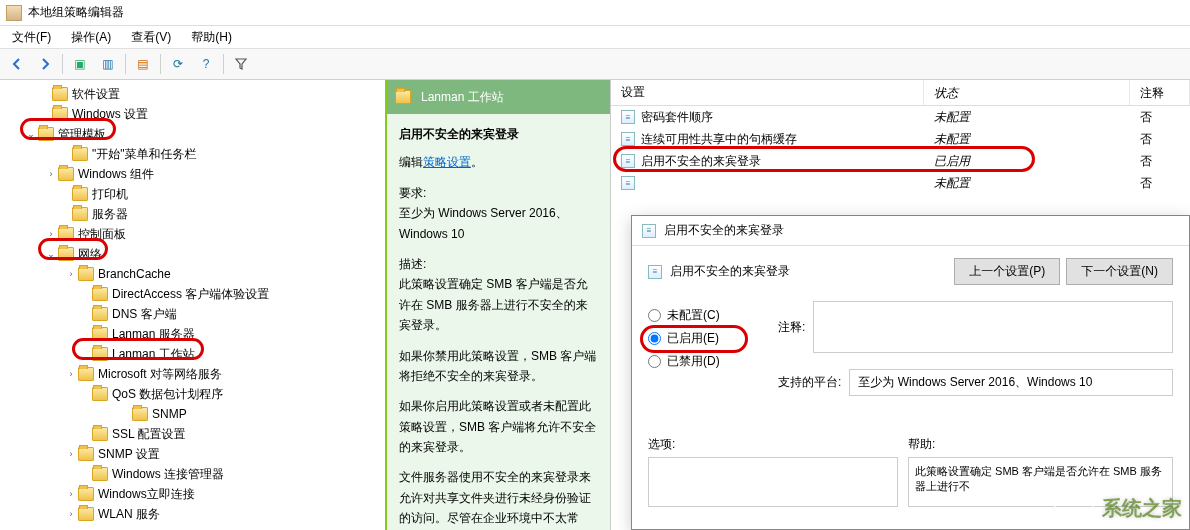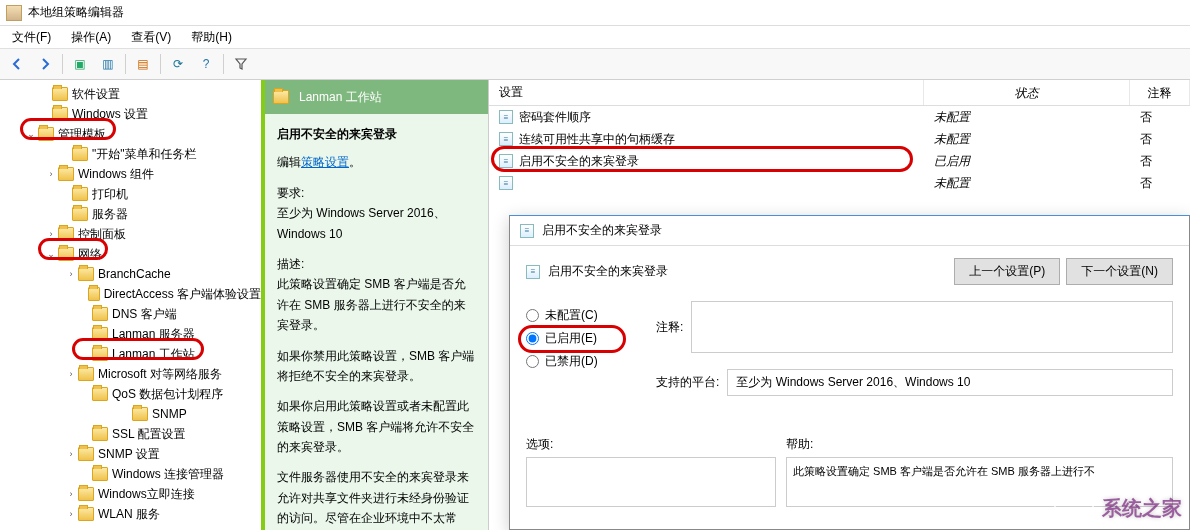--- a/index.html
+++ b/index.html
@@ -11,37 +11,37 @@
 .menubar { height: 22px; display: flex; align-items: center; padding: 0 4px; gap: 4px; }
 .menu-item { padding: 2px 8px; cursor: default; }
 
 .toolbar { height: 32px; display: flex; align-items: center; padding: 0 6px; gap: 6px; border-top: 1px solid #e0e0e0; border-bottom: 1px solid #d0d0d0; background: #f8f8f8; }
 .tool-btn { width: 22px; height: 22px; display: flex; align-items: center; justify-content: center; cursor: default; border: 1px solid transparent; }
 .tool-sep { width: 1px; height: 20px; background: #d0d0d0; }
 
 .main { display: flex; height: calc(530px - 26px - 22px - 32px); }
 
 
-.tree-panel { width: 265px; border-right: 4px solid #84cc16; overflow: auto; padding-top: 4px; position: relative; }
+.tree-panel { width: 387px; border-right: 2px solid #84cc16; overflow: auto; padding-top: 4px; position: relative; }
 .tree-row { display: flex; align-items: center; height: 20px; cursor: default; white-space: nowrap; }
 .expander { width: 14px; height: 14px; display:flex; align-items:center; justify-content:center; font-size:9px; color:#555; }
 .folder-icon { width: 16px; height: 14px; margin-right: 4px; background: linear-gradient(#fce9a6,#f0c24b); border: 1px solid #daa520; border-radius: 1px; position: relative; }
 .folder-icon::before { content:""; position:absolute; top:-3px; left:0; width:7px; height:3px; background:#f0c24b; border:1px solid #daa520; border-bottom:none; }
 .ring { position: absolute; border: 3px solid #d80000; border-radius: 16px; pointer-events: none; }
 
 
 .content { flex: 1; display: flex; position: relative; }
 .desc-panel { width: 224px; background: #eaf7ea; border-right: 1px solid #ccc; }
 .desc-header { height: 34px; display:flex; align-items:center; gap:6px; padding:0 8px; background:#7fb87f; color:#fff; }
 .desc-body { padding: 10px 12px; font-size: 12px; line-height: 1.7; }
 .desc-title { font-weight: bold; margin-bottom: 8px; }
 .desc-link { color: #0066cc; text-decoration: underline; }
 
 .list-panel { flex:1; display:flex; flex-direction:column; position: relative; }
-.list-header { display:flex; height: 26px; border-bottom: 1px solid #ddd; background:#fff;text-align:center; }
+.list-header { display:flex; height: 26px; border-bottom: 1px solid #ddd; background:#fff; }
 .list-header div { padding: 5px 10px; border-right: 1px solid #e8e8e8; }
 .list-row { display:flex; height: 22px; align-items:center; cursor: default; }
 .list-row.sel { background:#fff; }
 .col-setting{ flex:1; padding-left:10px; display:flex; align-items:center; gap:6px; }
 .col-status{ width: 206px; padding-left:10px;font-style:italic; }
 .col-note{ width: 60px; padding-left:10px; }
 .setting-icon { width:14px; height:14px; border:1px solid #8bb; background:linear-gradient(#fff,#def); display:flex; align-items:center; justify-content:center; font-size:8px; color:#379; }
 
 .ring2 { position:absolute; border:3px solid #d80000; border-radius:14px; pointer-events:none; }
 
@@ -61,21 +61,21 @@
 .bottom-row { display:flex; align-items:flex-start; gap:10px; margin-top: 40px; clear:both;}
 .opt-box { width: 250px; height: 50px; border:1px solid #ccc; }
 .help-box { flex:1; height:50px; border:1px solid #ccc; padding: 6px; font-size:11px; overflow:hidden; }
 
 .ring3 { position:absolute; border:3px solid #d80000; border-radius:20px; pointer-events:none; }
 
 
 .watermark { position:absolute; right:8px; bottom:6px; display:flex; align-items:center; gap:8px; opacity:0.7; pointer-events:none; }
 .wm-icon { width:40px; height:32px; border:2px solid #fff; border-radius:4px; position:relative; }
 .wm-icon::before { content:""; position:absolute; top:-10px; left:12px; width:0; height:0; border:8px solid transparent; border-bottom-color:#fff; }
-.wm-text { color:#701a75; font-size:20px; font-weight:bold; text-shadow:0 0 4px rgba(0,0,0,.3);}
+.wm-text { color:#4d7c0f; font-size:20px; font-weight:bold; text-shadow:0 0 4px rgba(0,0,0,.3);}
 </style>
 </head>
 <body>
 
 <div class="titlebar">
   <div class="app-icon"></div>
   <span>本地组策略编辑器</span>
 </div>
 
 <div class="menubar">

